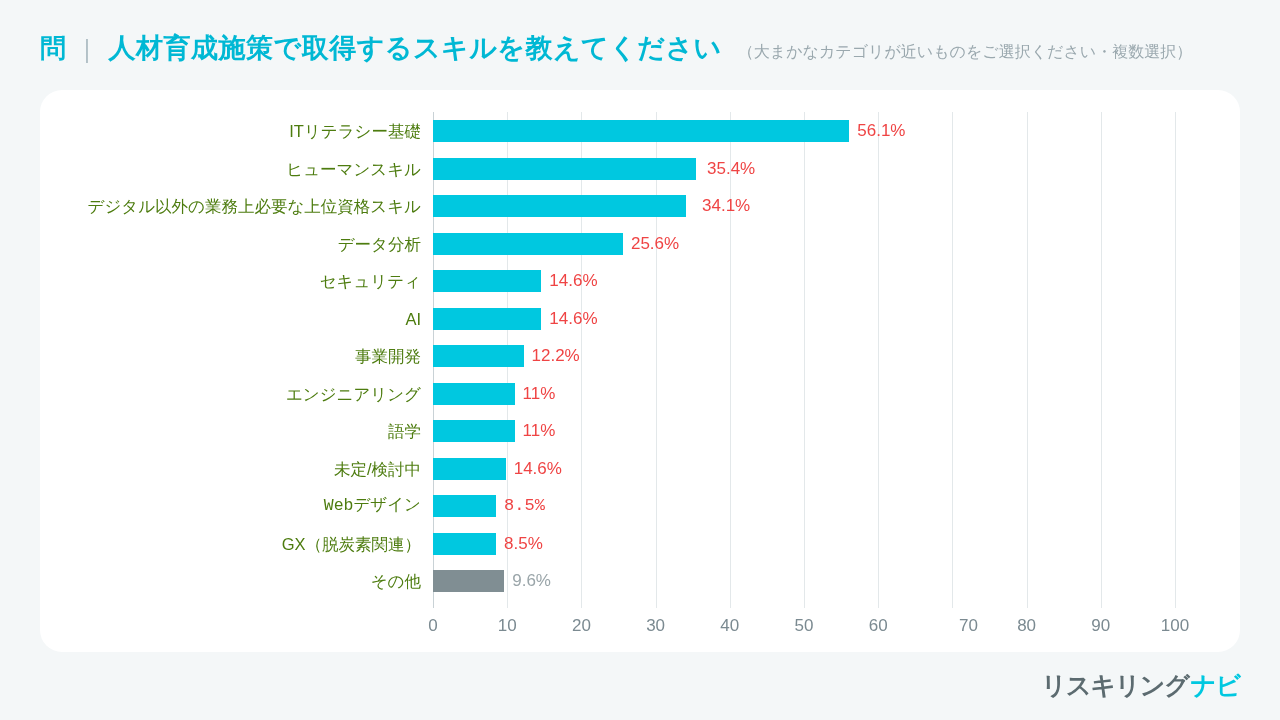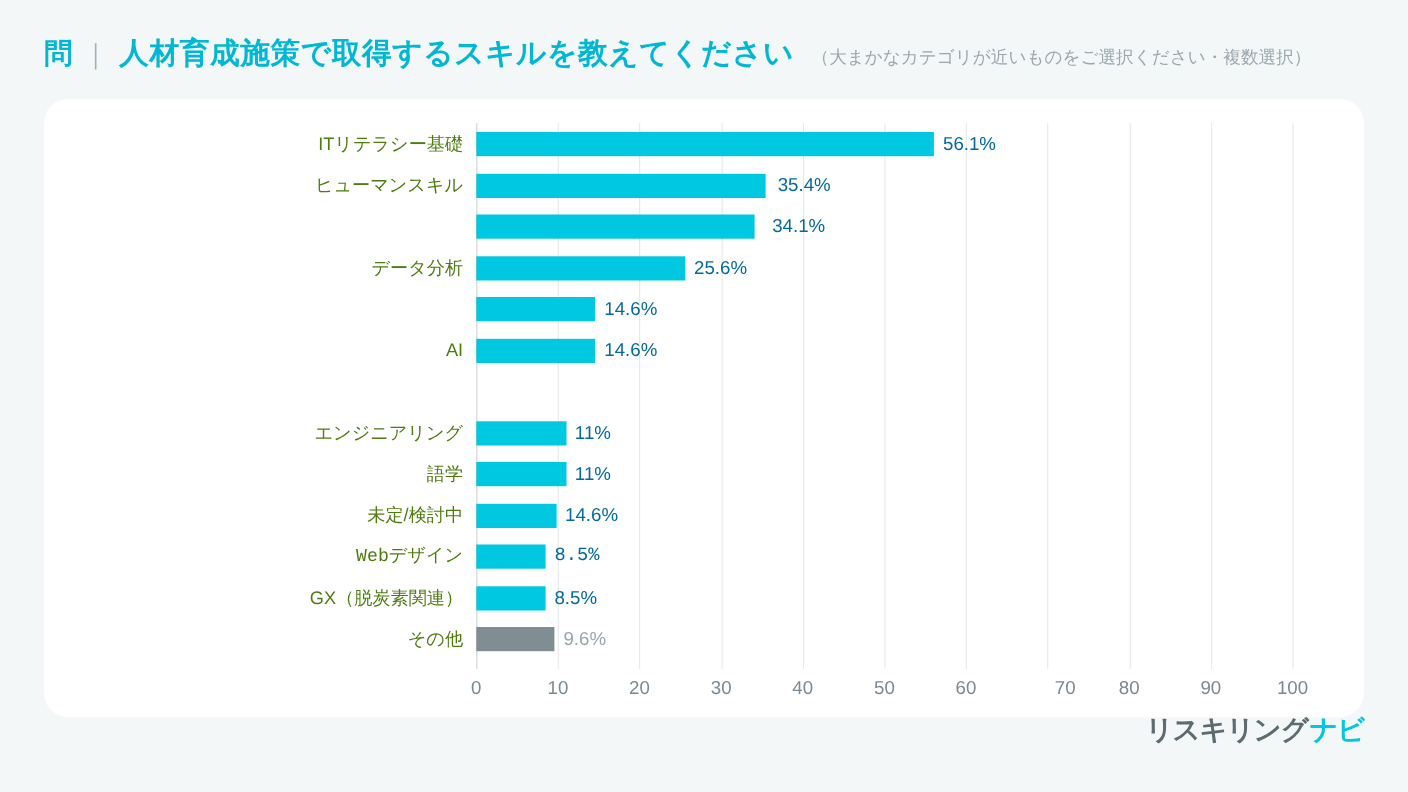--- a/index.html
+++ b/index.html
@@ -134,33 +134,33 @@
   }
   .bar.other {
     background: #808e93;
   }
   .val-label {
     position: absolute;
     top: 0;
     height: 38px;
     line-height: 38px;
     margin-left: 8px;
-    color: #0369a1;
+    color: #ef4444;
     font-size: 17px;
     white-space: nowrap;
   }
   .val-label.other {
     color: #9aa5a9;
   }
 
   
   .logo {
     position: absolute;
     right: 40px;
-    bottom: 40px;
+    bottom: 18px;
     display: flex;
     align-items: flex-start;
     font-size: 25px;
     font-weight: bold;
     letter-spacing: -1px;
   }
   .logo-a { color: #5c6b70; }
   .logo-b { color: #00c8e0; margin-left: 2px; }
 </style>
 </head>
@@ -209,37 +209,44 @@
               <div class="cat-label">ITリテラシー基礎</div>
               <div class="bar" style="width: 416.262px;"></div>
               <div class="val-label" style="left: 416.262px;">56.1%</div>
             </div>
             <div class="row" style="top: 37.5px;">
               <div class="cat-label">ヒューマンスキル</div>
               <div class="bar" style="width: 262.668px;"></div>
               <div class="val-label" style="left: 266px; text-align: right;">35.4%</div>
             </div>
             <div class="row" style="top: 75px;">
+              <div class="cat-label">デジタル以外の業務上必要な上位資格スキル</div>
               <div class="bar" style="width: 253.022px;"></div>
               <div class="val-label" style="left: 261px; text-align: right;">34.1%</div>
             </div>
             <div class="row" style="top: 112.5px;">
               <div class="cat-label">データ分析</div>
               <div class="bar" style="width: 189.952px;"></div>
               <div class="val-label" style="left: 189.952px;">25.6%</div>
             </div>
             <div class="row" style="top: 150px;">
+              <div class="cat-label">セキュリティ</div>
               <div class="bar" style="width: 108.332px;"></div>
               <div class="val-label" style="left: 108.332px;">14.6%</div>
             </div>
             <div class="row" style="top: 187.5px;">
               <div class="cat-label">AI</div>
               <div class="bar" style="width: 108.332px;"></div>
               <div class="val-label" style="left: 108.332px;">14.6%</div>
             </div>
+            <div class="row" style="top: 225px;">
+              <div class="cat-label">事業開発</div>
+              <div class="bar" style="width: 90.524px;"></div>
+              <div class="val-label" style="left: 90.524px;">12.2%</div>
+            </div>
             <div class="row" style="top: 262.5px;">
               <div class="cat-label">エンジニアリング</div>
               <div class="bar" style="width: 81.62px;"></div>
               <div class="val-label" style="left: 81.62px;">11%</div>
             </div>
             <div class="row" style="top: 300px;">
               <div class="cat-label">語学</div>
               <div class="bar" style="width: 81.62px;"></div>
               <div class="val-label" style="left: 81.62px;">11%</div>
             </div>

